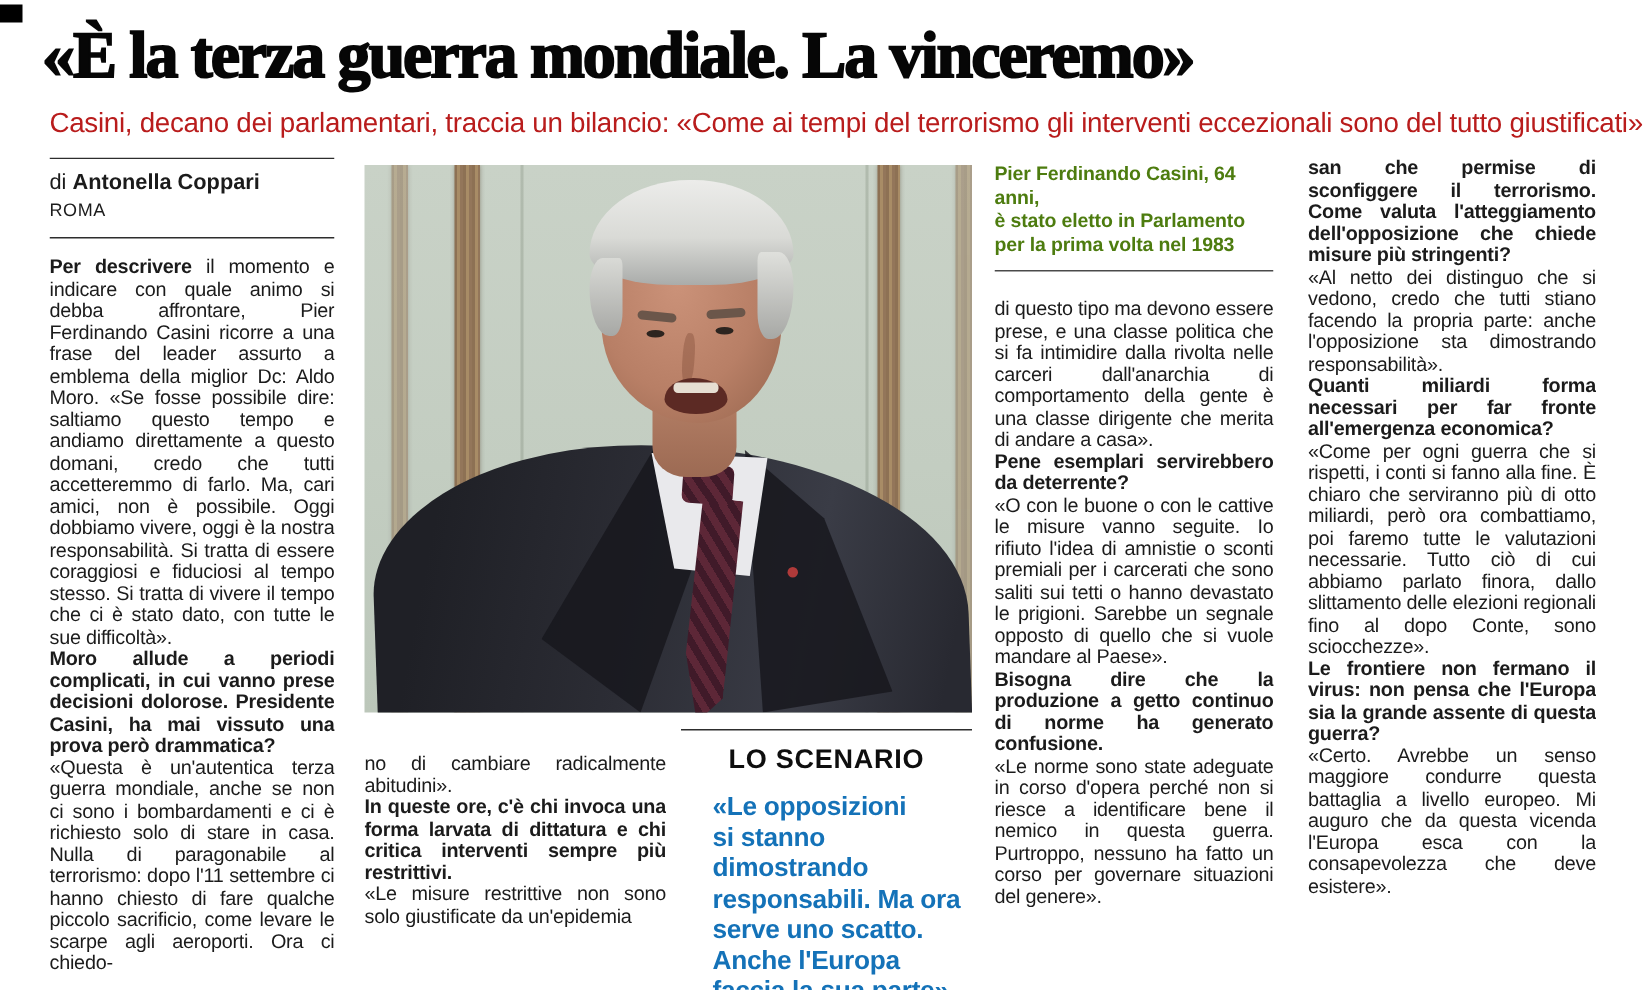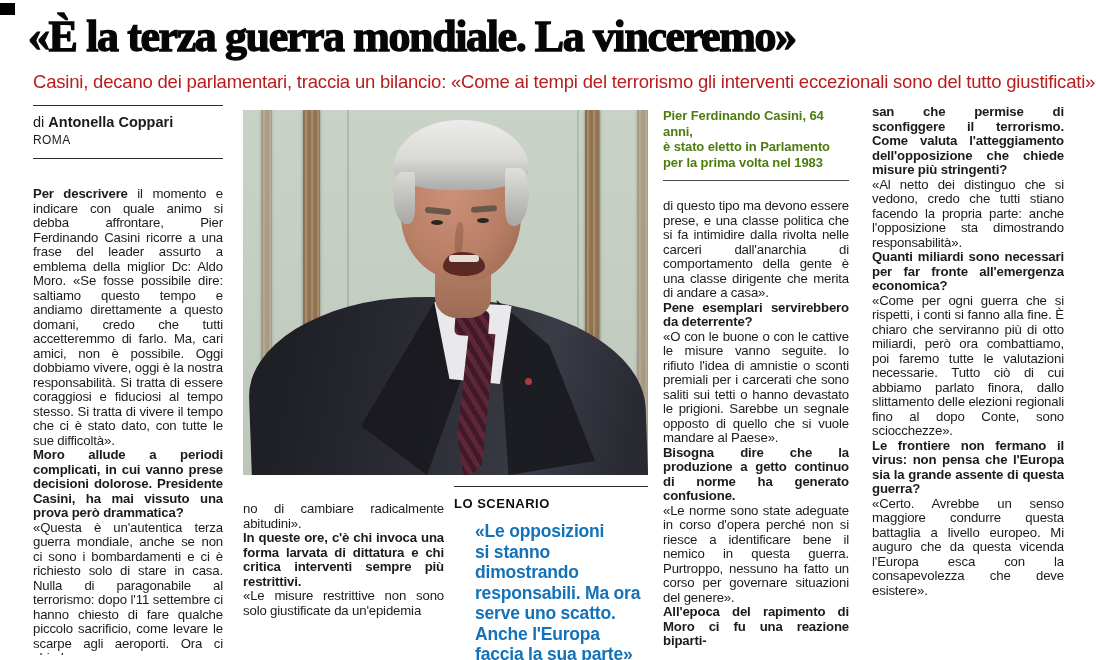--- a/index.html
+++ b/index.html
@@ -19,31 +19,31 @@
          color:#1b1b1b; overflow:hidden; }
   .col p { text-align:justify; hyphens:auto; }
   .col .question { font-weight:bold; }
 
   #col1 { left:33px;  top:105px; width:190px; height:550px; }
   #col2 { left:243px; top:502px; width:201px; height:152px; }
   #col4 { left:663px; top:108px; width:186px; height:548px; }
   #col5 { left:872px; top:105px; width:192px; height:548px; }
 
   .byline-block { border-top:1.5px solid #2d2d2d; border-bottom:1.5px solid #2d2d2d;
-                  padding:9px 0 11px; margin-bottom:28px; }
+                  padding:9px 0 11px; margin-bottom:12px; }
   .byline { font-size:14.5px; letter-spacing:0; }
   .city   { font-size:12px; letter-spacing:0.4px; margin-top:3px; }
 
   .caption { font-weight:bold; font-size:13px; line-height:15.5px; white-space:pre-line;
              letter-spacing:-0.1px; color:#4d7c0f; }
   .caption-rule { border-top:1.2px solid #4a4a4a; margin:10px 0 18px; }
 
   #scenario { position:absolute; left:454px; top:486px; width:194px; }
   .scenario-rule { border-top:1.5px solid #2d2d2d; margin-bottom:9px; }
-  .kicker { font-size:13px; font-weight:bold; letter-spacing:0.5px; color:#0e0e0e; }
+  .kicker { font-size:18px; font-weight:bold; letter-spacing:0.5px; color:#0e0e0e;text-align:center; }
   .scenario-quote { margin-top:10px; font-size:17.5px; line-height:20.5px; font-weight:bold;
                     white-space:pre-line; letter-spacing:-0.2px;margin-left:21px; }
 
   
   #photo { position:absolute; left:243px; top:110px; width:405px; height:365px;
            overflow:hidden; background:linear-gradient(180deg,#c9d2c7 0%,#c3cdc1 55%,#bcc7ba 100%); }
   .panel-line { position:absolute; top:0; bottom:0; width:2px; background:rgba(90,105,88,.22); }
   .stripe { position:absolute; top:0; bottom:0;
             background:repeating-linear-gradient(90deg,#8d7154 0 2px,#a88c66 2px 4px,#93765a 4px 6px);
             box-shadow:0 0 3px rgba(70,55,35,.45); }
@@ -157,25 +157,24 @@
   <div class="col" id="col4">
     <div class="caption">Pier Ferdinando Casini, 64 anni,
 è stato eletto in Parlamento
 per la prima volta nel 1983</div>
     <div class="caption-rule"></div>
   <p class="answer">di questo tipo ma devono essere prese, e una classe politica che si fa intimidire dalla rivolta nelle carceri dall'anarchia di comportamento della gente è una classe dirigente che merita di andare a casa».</p>
       <p class="question">Pene esemplari servirebbero da deterrente?</p>
       <p class="answer">«O con le buone o con le cattive le misure vanno seguite. Io rifiuto l'idea di amnistie o sconti premiali per i carcerati che sono saliti sui tetti o hanno devastato le prigioni. Sarebbe un segnale opposto di quello che si vuole mandare al Paese».</p>
       <p class="question">Bisogna dire che la produzione a getto continuo di norme ha generato confusione.</p>
       <p class="answer">«Le norme sono state adeguate in corso d'opera perché non si riesce a identificare bene il nemico in questa guerra. Purtroppo, nessuno ha fatto un corso per governare situazioni del genere».</p>
-      <p class="question">All'epoca del rapimento di Moro ci fu una reazione biparti-</p>
     </div>
 
   <div class="col" id="col5">
       <p class="question">san che permise di sconfiggere il terrorismo. Come valuta l'atteggiamento dell'opposizione che chiede misure più stringenti?</p>
       <p class="answer">«Al netto dei distinguo che si vedono, credo che tutti stiano facendo la propria parte: anche l'opposizione sta dimostrando responsabilità».</p>
-      <p class="question">Quanti miliardi sono necessari per far fronte all'emergenza economica?</p>
+      <p class="question">Quanti miliardi forma necessari per far fronte all'emergenza economica?</p>
       <p class="answer">«Come per ogni guerra che si rispetti, i conti si fanno alla fine. È chiaro che serviranno più di otto miliardi, però ora combattiamo, poi faremo tutte le valutazioni necessarie. Tutto ciò di cui abbiamo parlato finora, dallo slittamento delle elezioni regionali fino al dopo Conte, sono sciocchezze».</p>
       <p class="question">Le frontiere non fermano il virus: non pensa che l'Europa sia la grande assente di questa guerra?</p>
       <p class="answer">«Certo. Avrebbe un senso maggiore condurre questa battaglia a livello europeo. Mi auguro che da questa vicenda l'Europa esca con la consapevolezza che deve esistere».</p>
     </div>
 
 </div>
 
 </body></html>

